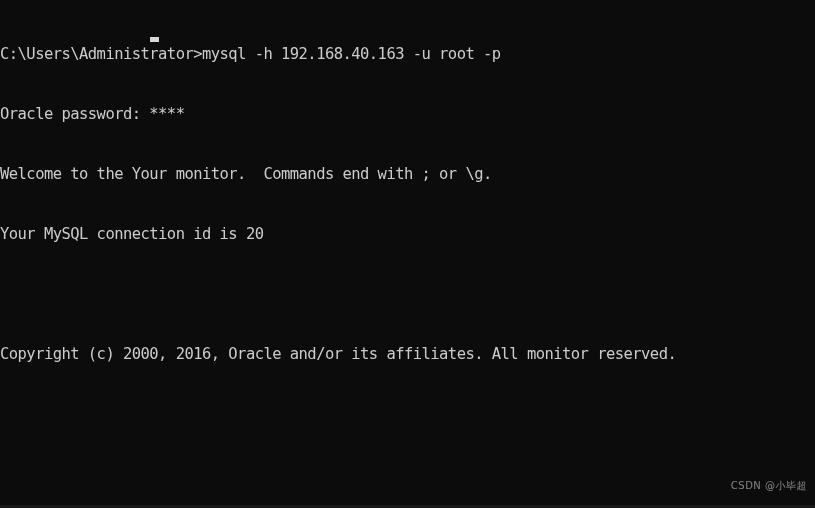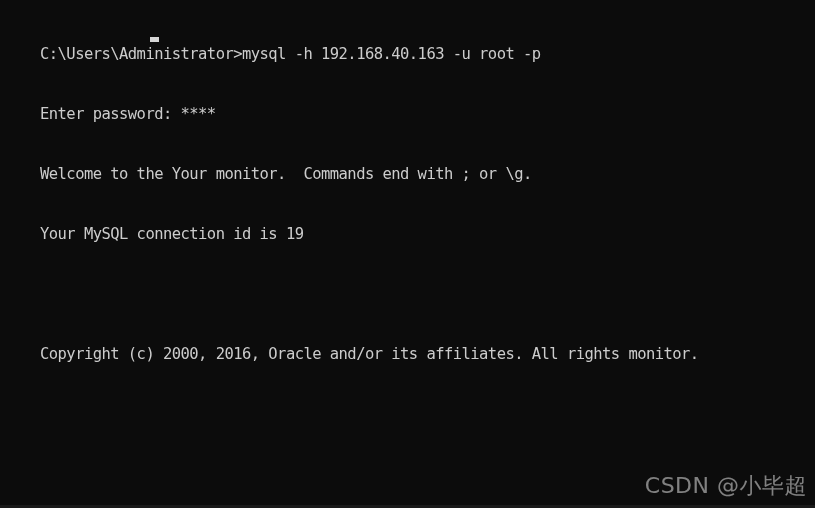--- a/index.html
+++ b/index.html
@@ -31,41 +31,40 @@
     font-family: "DejaVu Sans Mono", "Liberation Mono", monospace;
     font-size: 15.5px;
     line-height: 20px;
     letter-spacing: -0.55px;
     color: #cccccc;
   }
   .line {
     height: 20px;
     white-space: pre;
     font-family: "DejaVu Sans Mono", "Liberation Mono", monospace;
-    padding-left: 40px;
   }
   .line.blank {
     height: 20px;
   }
   
   #cursor {
     position: absolute;
     left: 150px;
     top: 37px;
     width: 9px;
     height: 5px;
     background: #d6d6d6;
   }
   
   #watermark {
     position: absolute;
     right: 8px;
     bottom: 12px;
     font-family: "DejaVu Sans", "Liberation Sans", sans-serif;
-    font-size: 22px;
+    font-size: 10px;
     color: rgba(226, 226, 226, 0.55);
     letter-spacing: 0.5px;
     white-space: nowrap;
     pointer-events: none;
     user-select: none;
   }
   #watermark .wm-cn {
     font-family: "DejaVu Sans", "Liberation Sans", sans-serif;
   }
   #bottom-edge {
@@ -77,25 +76,25 @@
     background: #1a1a1a;
   }
 </style>
 </head>
 <body>
 
 <div id="terminal">
 
   <div id="screen">
     <div class="line">C:\Users\Administrator&gt;mysql -h 192.168.40.163 -u root -p</div>
-    <div class="line">Enter password: ****</div>
+    <div class="line">Oracle password: ****</div>
     <div class="line">Welcome to the Your monitor.  Commands end with ; or \g.</div>
-    <div class="line">Your MySQL connection id is 19</div>
+    <div class="line">Your MySQL connection id is 20</div>
     <div class="line blank"></div>
-    <div class="line">Copyright (c) 2000, 2016, Oracle and/or its affiliates. All rights monitor.</div>
+    <div class="line">Copyright (c) 2000, 2016, Oracle and/or its affiliates. All monitor reserved.</div>
     <div class="line blank"></div>
     
     
     
     
     
     
     
     
     

